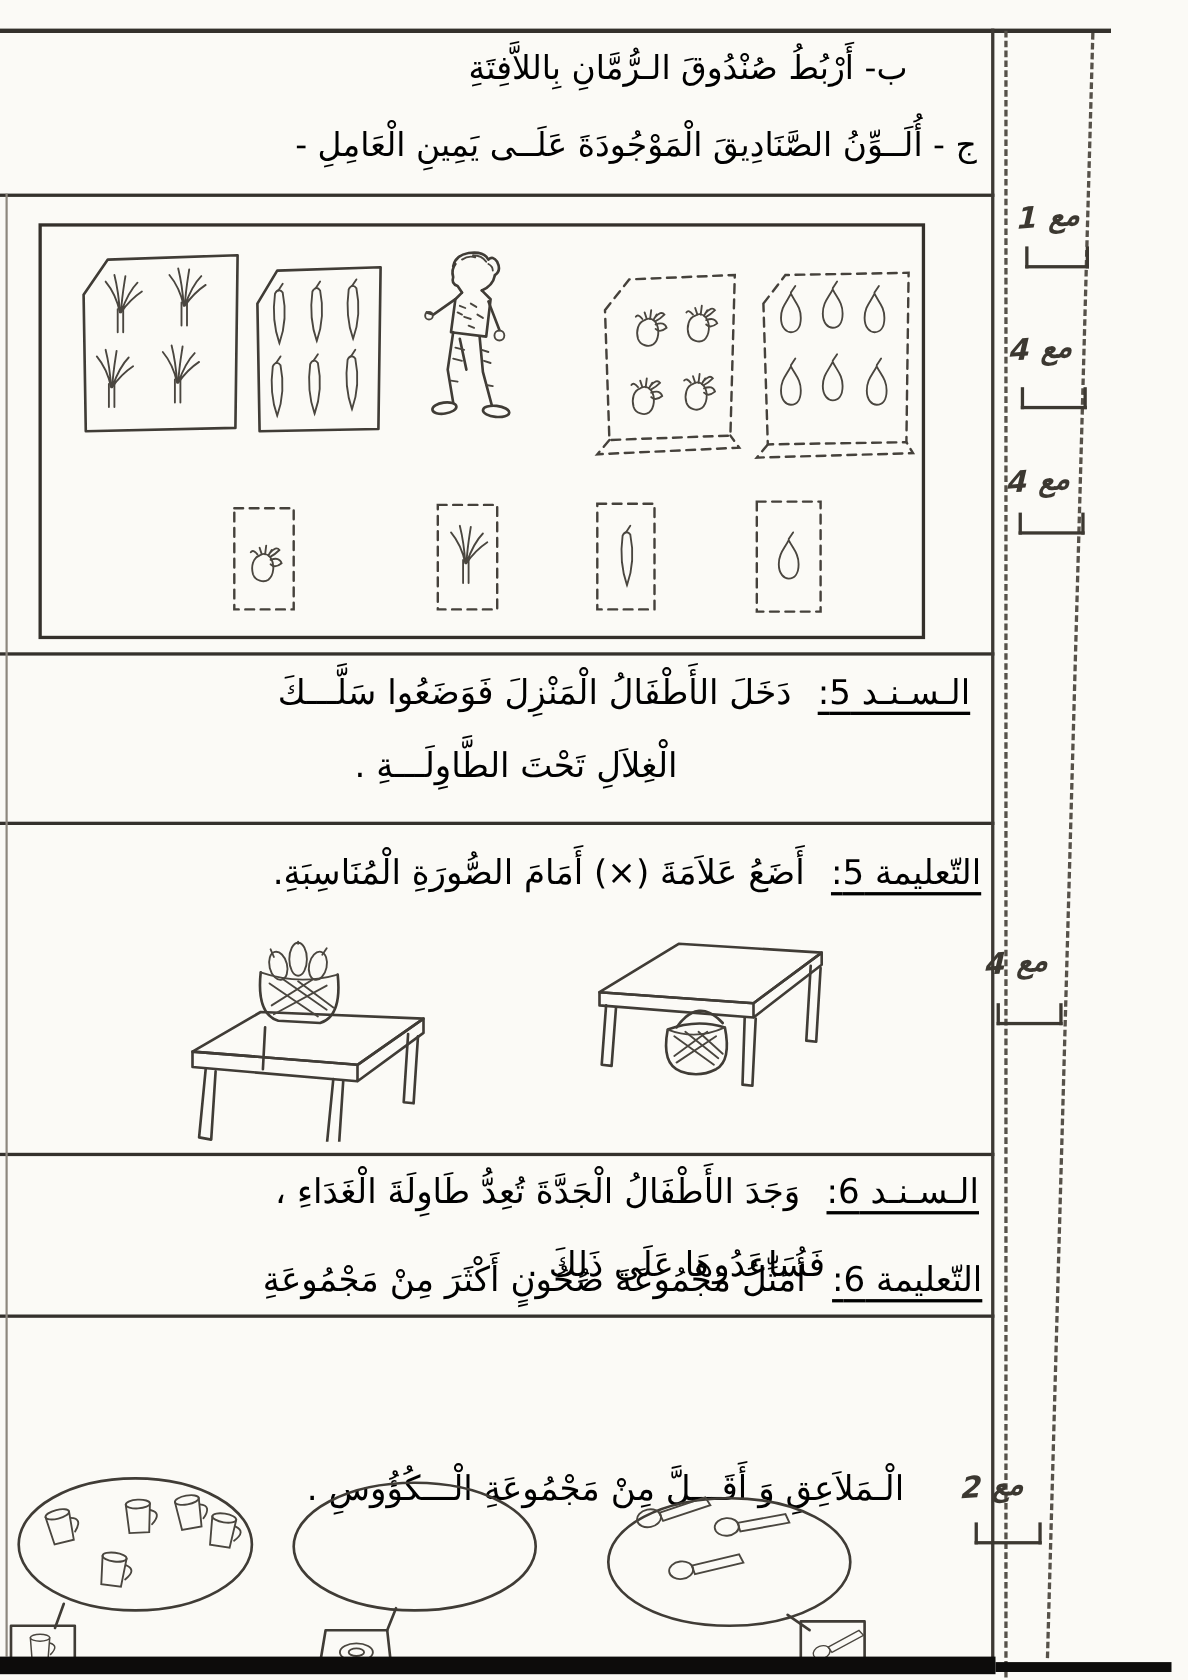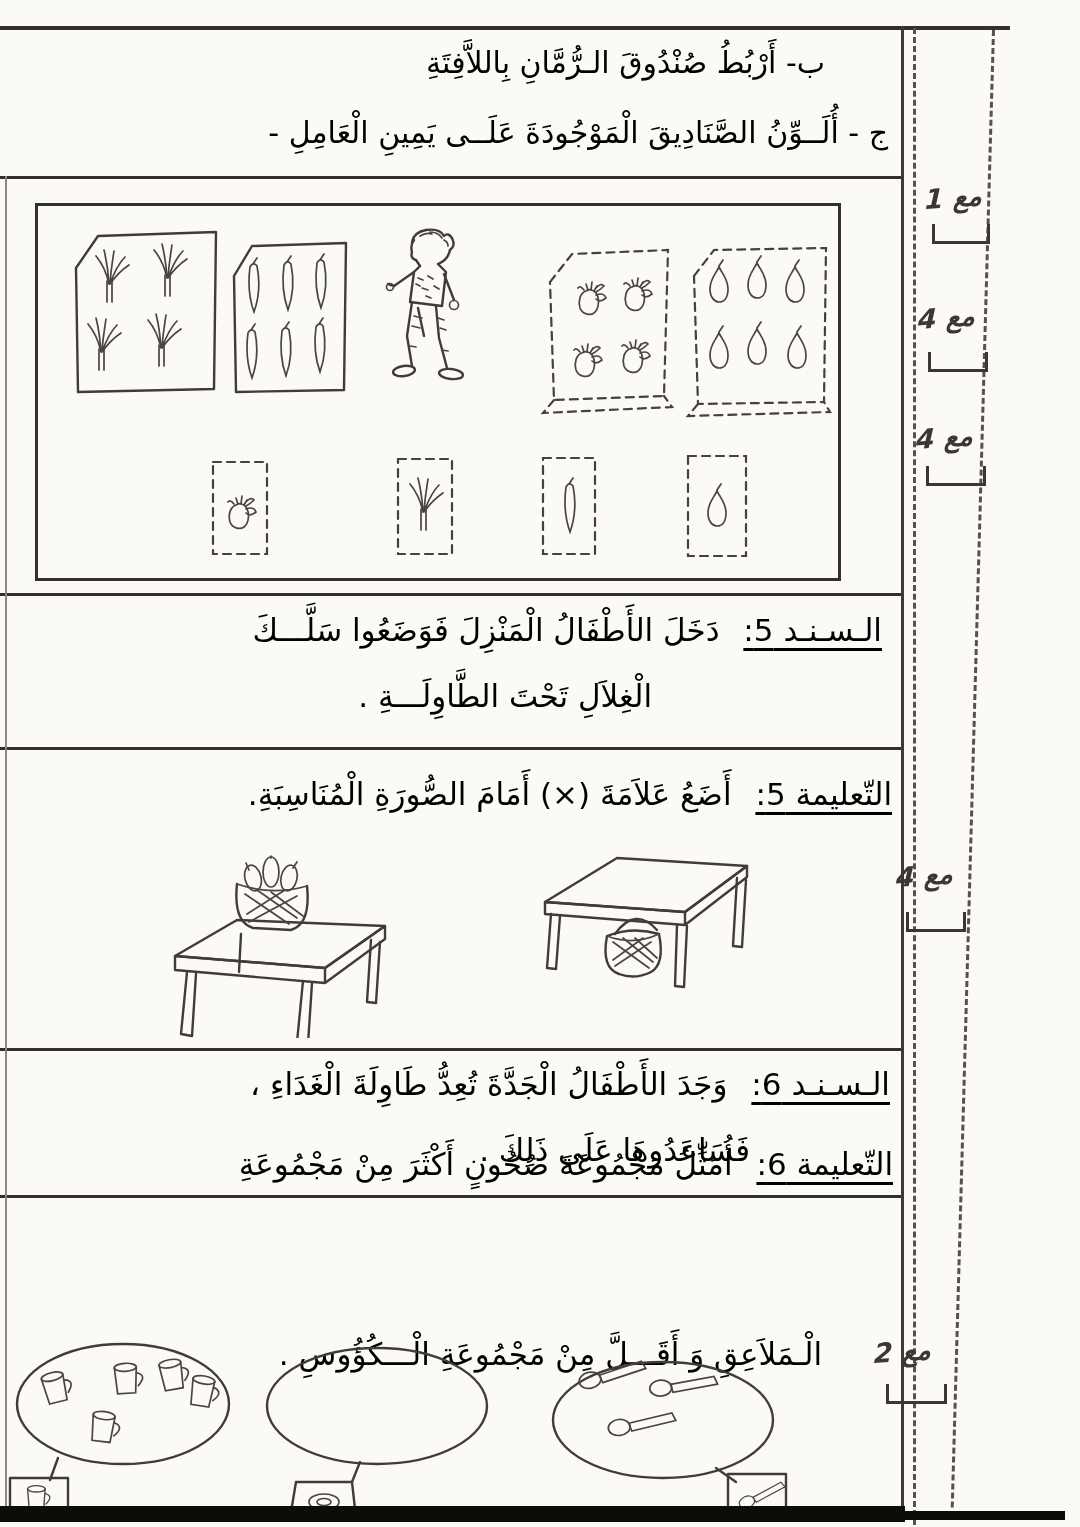--- a/index.html
+++ b/index.html
@@ -159,21 +159,21 @@
     <rect class="ink-dash" x="650" y="250" width="58" height="100"></rect>
     <use href="#pear" x="664" y="278"></use>
   </g>
 </svg>
 </div>
 
 <div class="para" style="top:606px;right:198px;">
   <span class="heading">الـسـنـد 5:</span>
   <span>دَخَلَ الأَطْفَالُ الْمَنْزِلَ فَوَضَعُوا سَلَّـــكَ</span>
 </div>
-<div class="para" style="top:672px;right:428px;">
+<div class="para" style="top:672px;right:464px;">
   <span>الْغِلاَلِ تَحْتَ الطَّاوِلَـــةِ .</span>
 </div>
 
 <div class="para" style="top:770px;right:188px;">
   <span class="heading">التّعليمة 5:</span>
   <span>أَضَعُ عَلاَمَةَ (×) أَمَامَ الصُّورَةِ الْمُنَاسِبَةِ.</span>
 </div>
 
 <div class="figwrap" style="left:150px;top:838px;">
 <svg width="650" height="200" viewBox="0 0 650 200">

